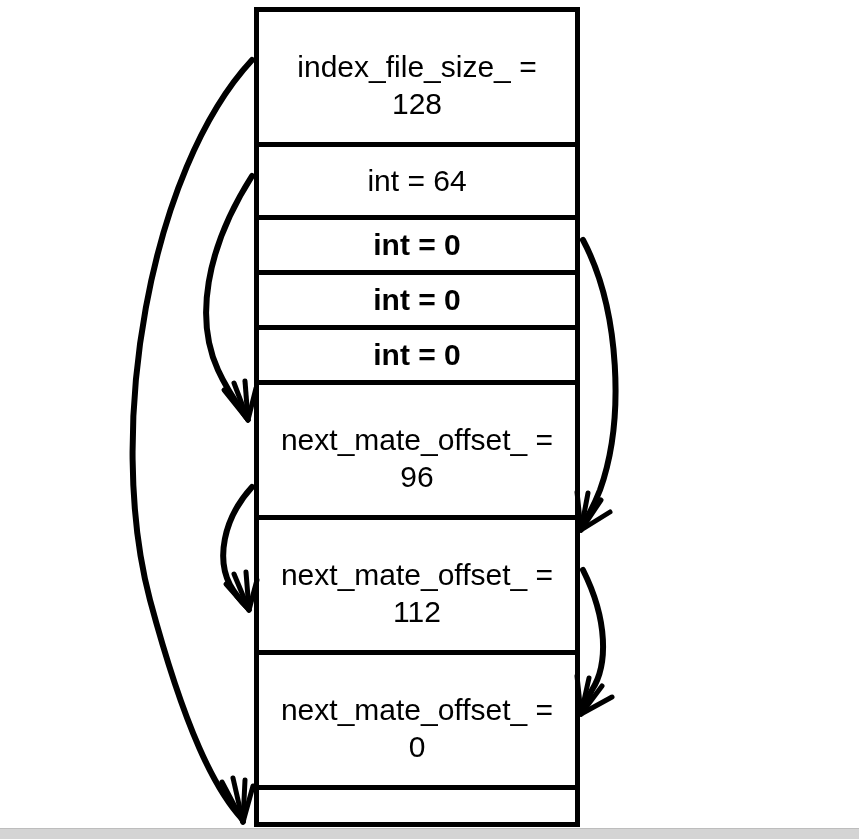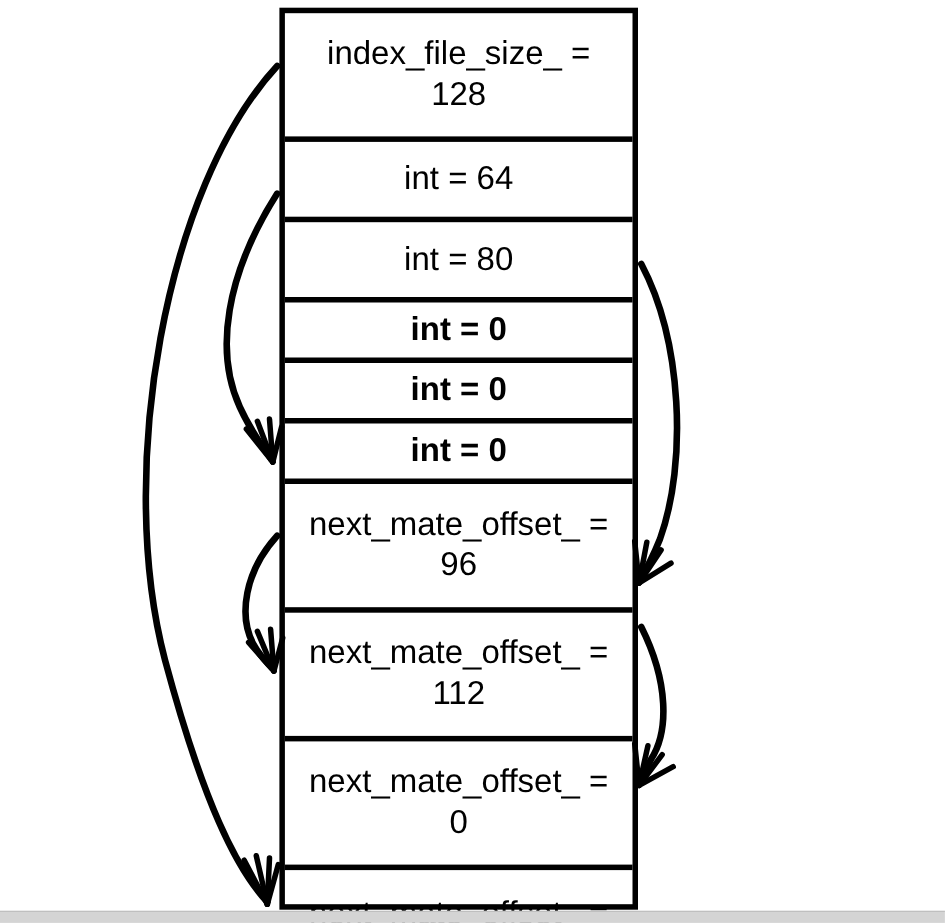--- a/index.html
+++ b/index.html
@@ -43,21 +43,21 @@
   }
   .slot:last-child {
     border-bottom: none;
   }
   .slot-label {
     display: block;
     width: 100%;
     white-space: pre-line;
   }
   
-  .slot.tall  { flex: 0 0 117px; }
+  .slot.tall  { flex: 0 0 117px; margin-top: 18px; }
   .slot.short { flex: 0 0 73px; }
   .slot.mid   { flex: 0 0 55px; font-weight: bold; }
 
   
   #arrow-layer {
     position: absolute;
     left: 0;
     top: 0;
     width: 859px;
     height: 839px;
@@ -80,23 +80,20 @@
 
 <div id="canvas">
 
   <div id="memory-block">
     <div class="slot tall">
         <span class="slot-label">index_file_size_ =
 128</span>
       </div>
     <div class="slot short">
         <span class="slot-label">int = 64</span>
-      </div>
-    <div class="slot short">
-        <span class="slot-label">int = 80</span>
       </div>
     <div class="slot mid">
         <span class="slot-label">int =  0</span>
       </div>
     <div class="slot mid">
         <span class="slot-label">int =  0</span>
       </div>
     <div class="slot mid">
         <span class="slot-label">int =  0</span>
       </div>

